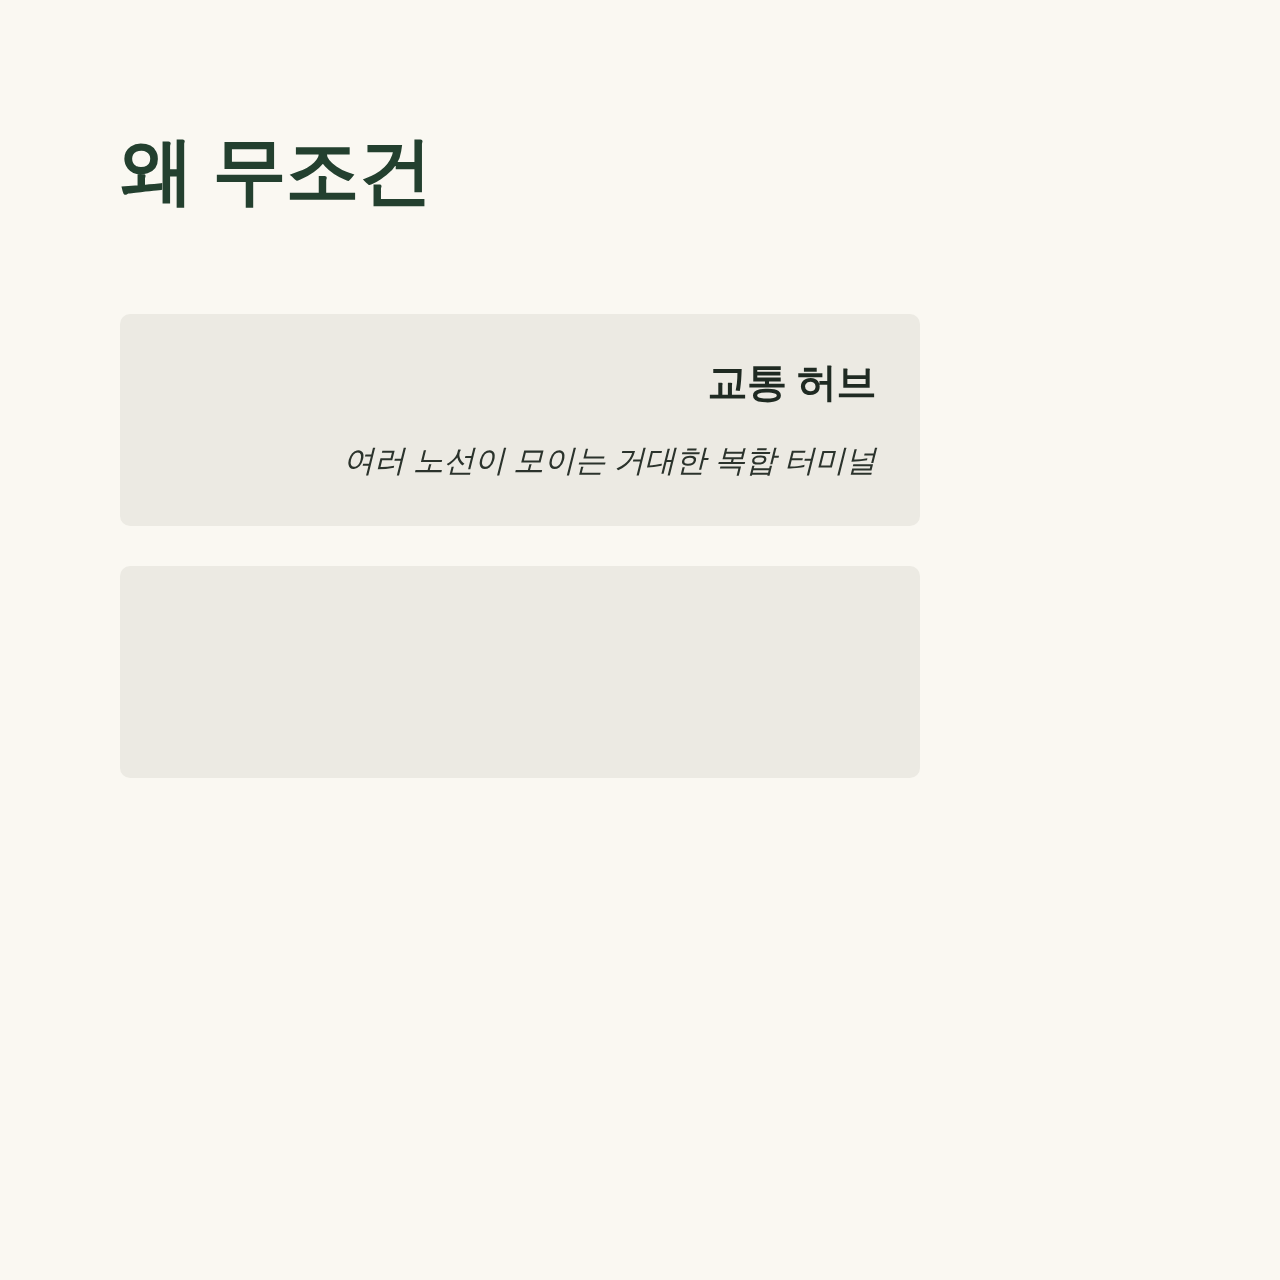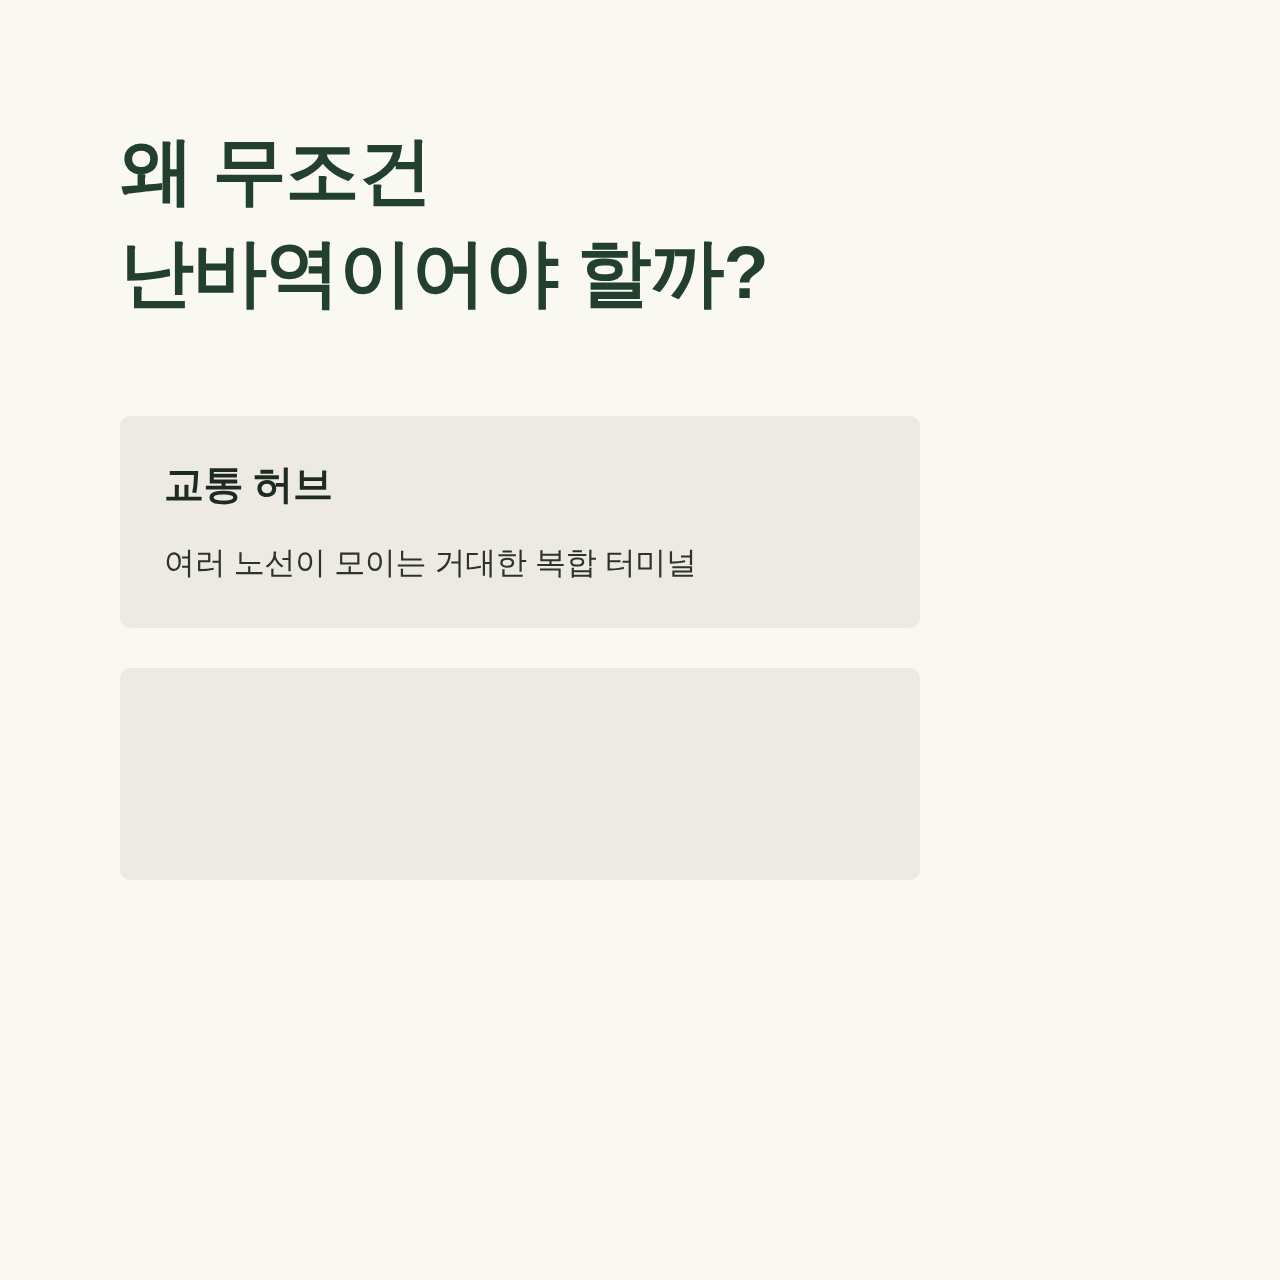--- a/index.html
+++ b/index.html
@@ -29,20 +29,21 @@
     margin: 0;
   }
   .headline .line {
     display: block;
   }
   .cards {
     margin-top: 92px;
     display: flex;
     flex-direction: column;
     gap: 40px;
+    text-align: right;
   }
   .card {
     background: #eceae3;
     border-radius: 10px;
     padding: 44px 44px 44px 44px;
     box-sizing: border-box;
     min-height: 212px;
     display: flex;
     flex-direction: column;
     justify-content: center;
@@ -55,30 +56,30 @@
     margin: 0 0 34px 0;
     letter-spacing: -0.5px;
   }
   .card-desc {
     color: #2b332c;
     font-size: 31px;
     font-weight: 400;
     line-height: 1.35;
     margin: 0;
     letter-spacing: -0.3px;
+    font-style: italic;
   }
 </style>
 </head>
 <body>
 
 <div class="page">
 
   <h1 class="headline">
     <span class="line">왜 무조건</span>
-    <span class="line">난바역이어야 할까?</span>
   </h1>
 
   <div class="cards">
 
     <div class="card">
       <div class="card-title">교통 허브</div>
       <div class="card-desc">여러 노선이 모이는 거대한 복합 터미널</div>
     </div>
 
     <div class="card">

